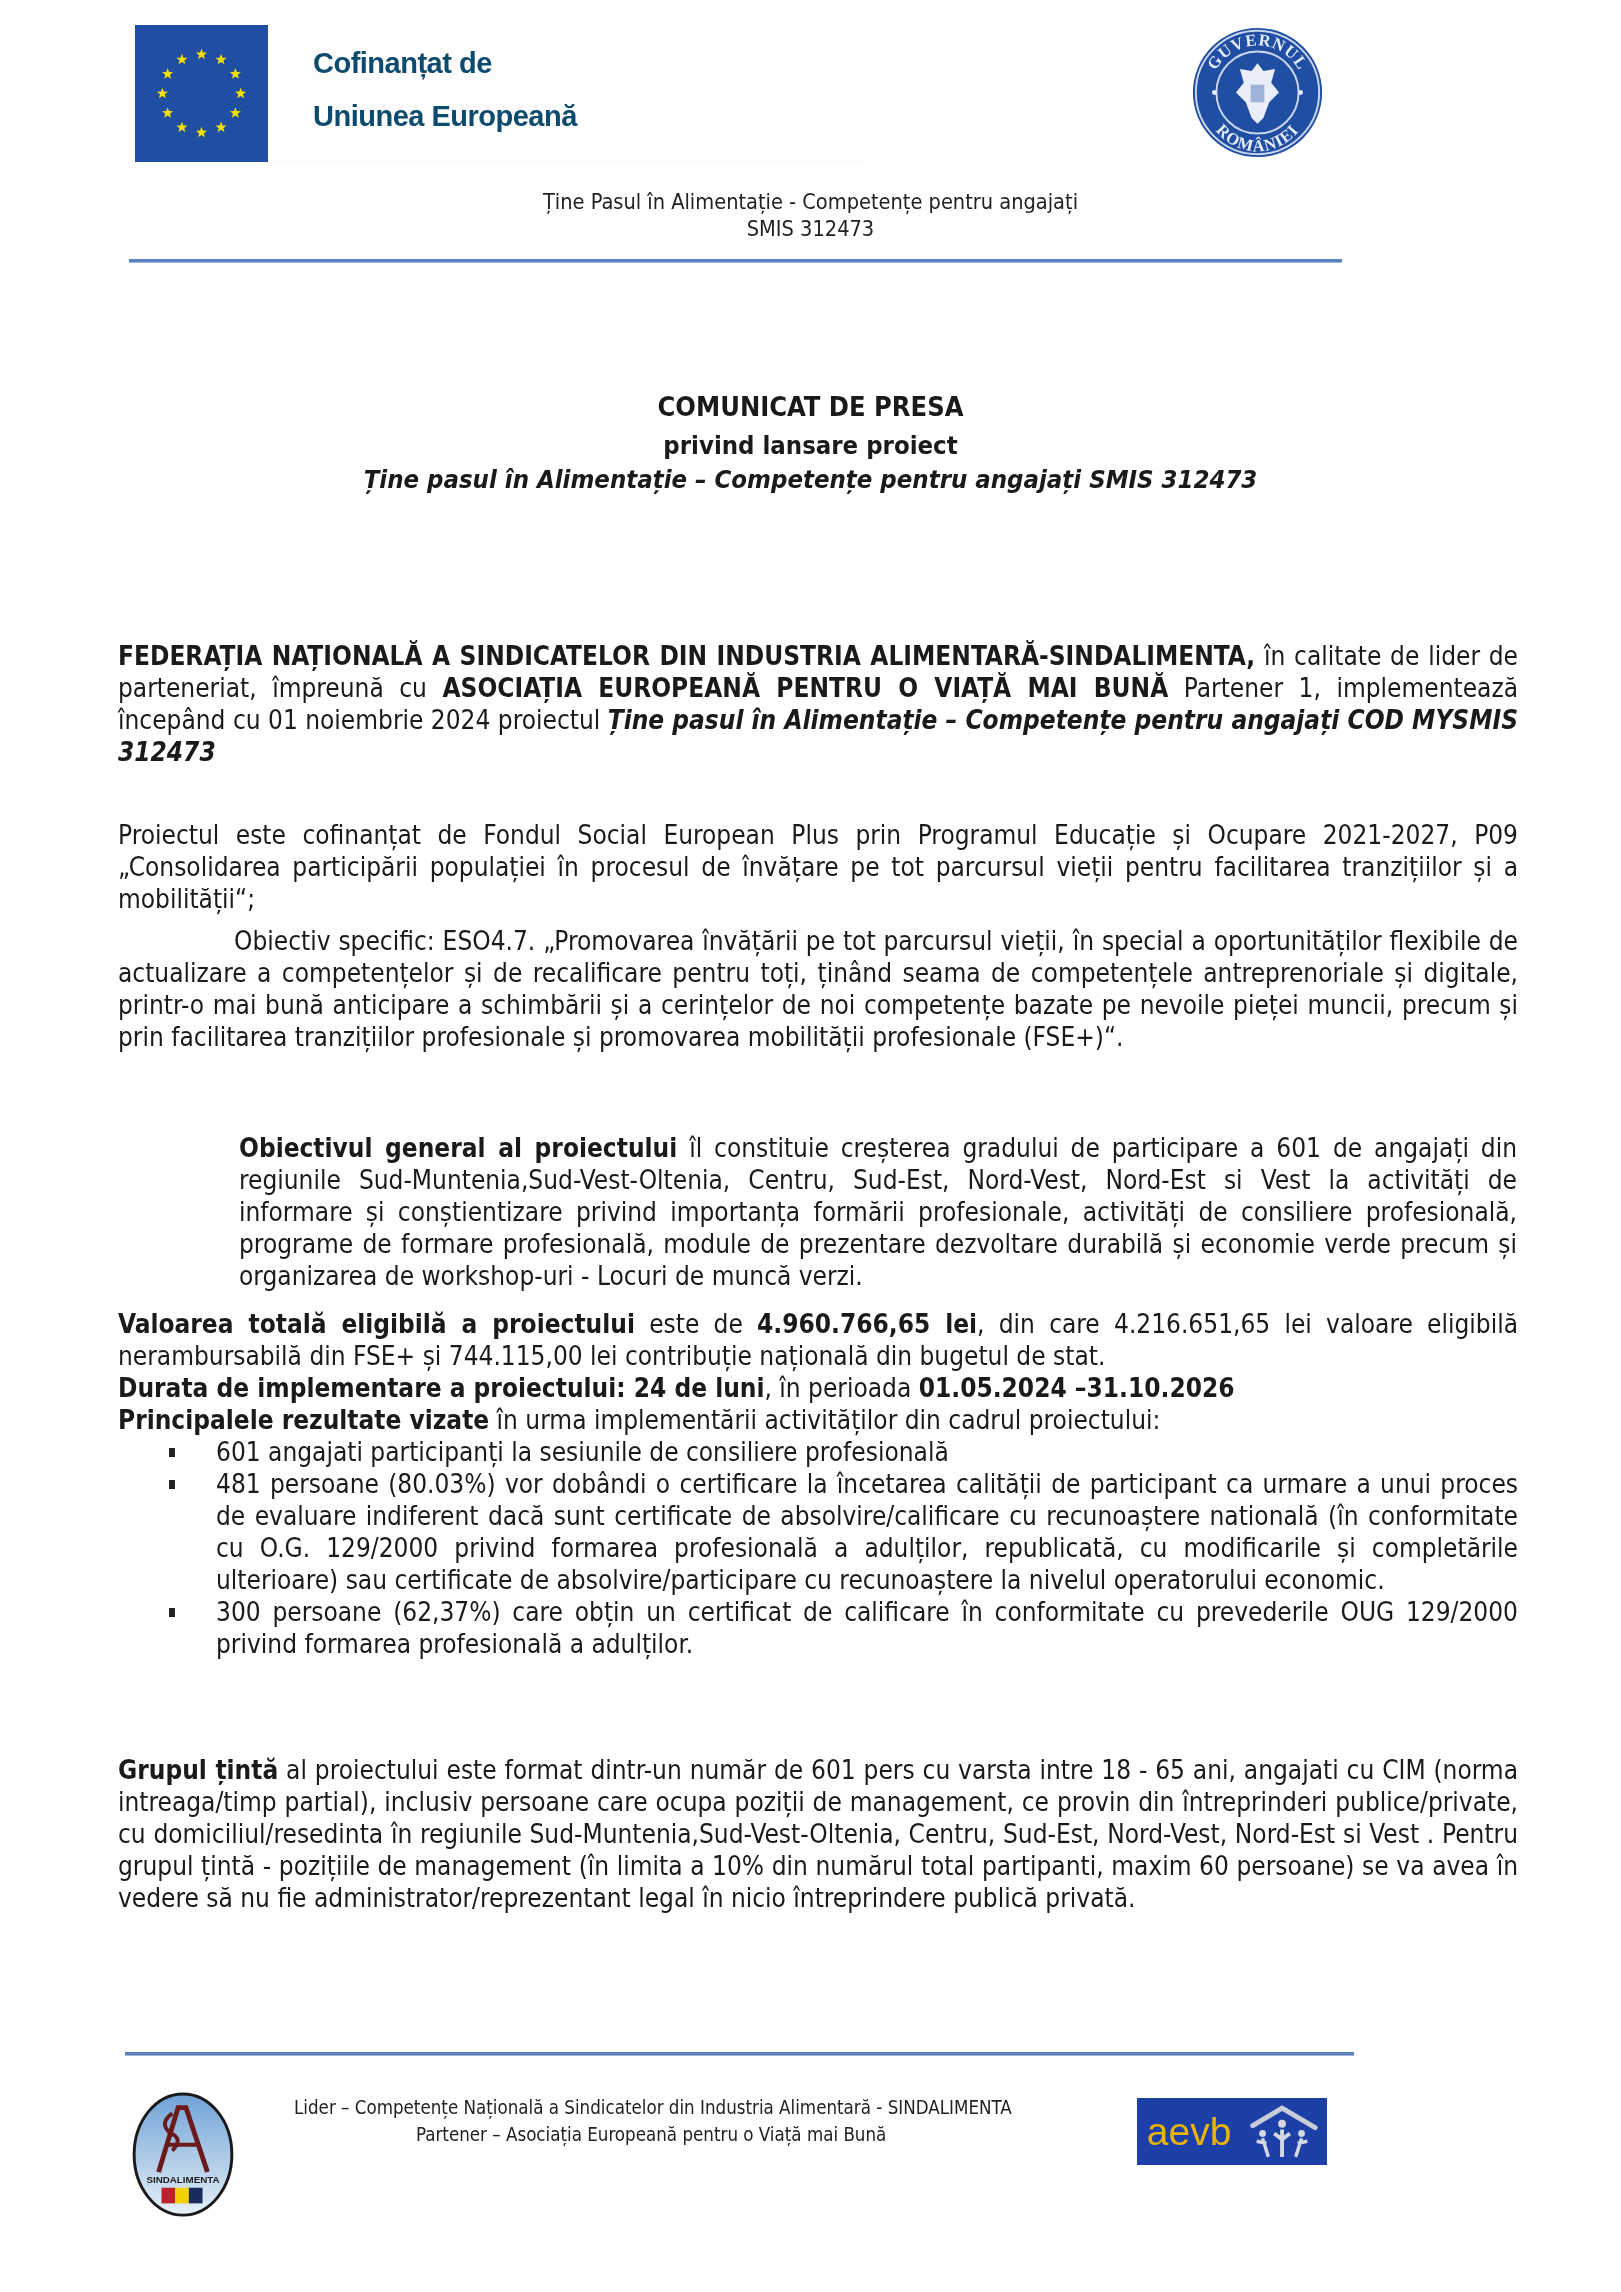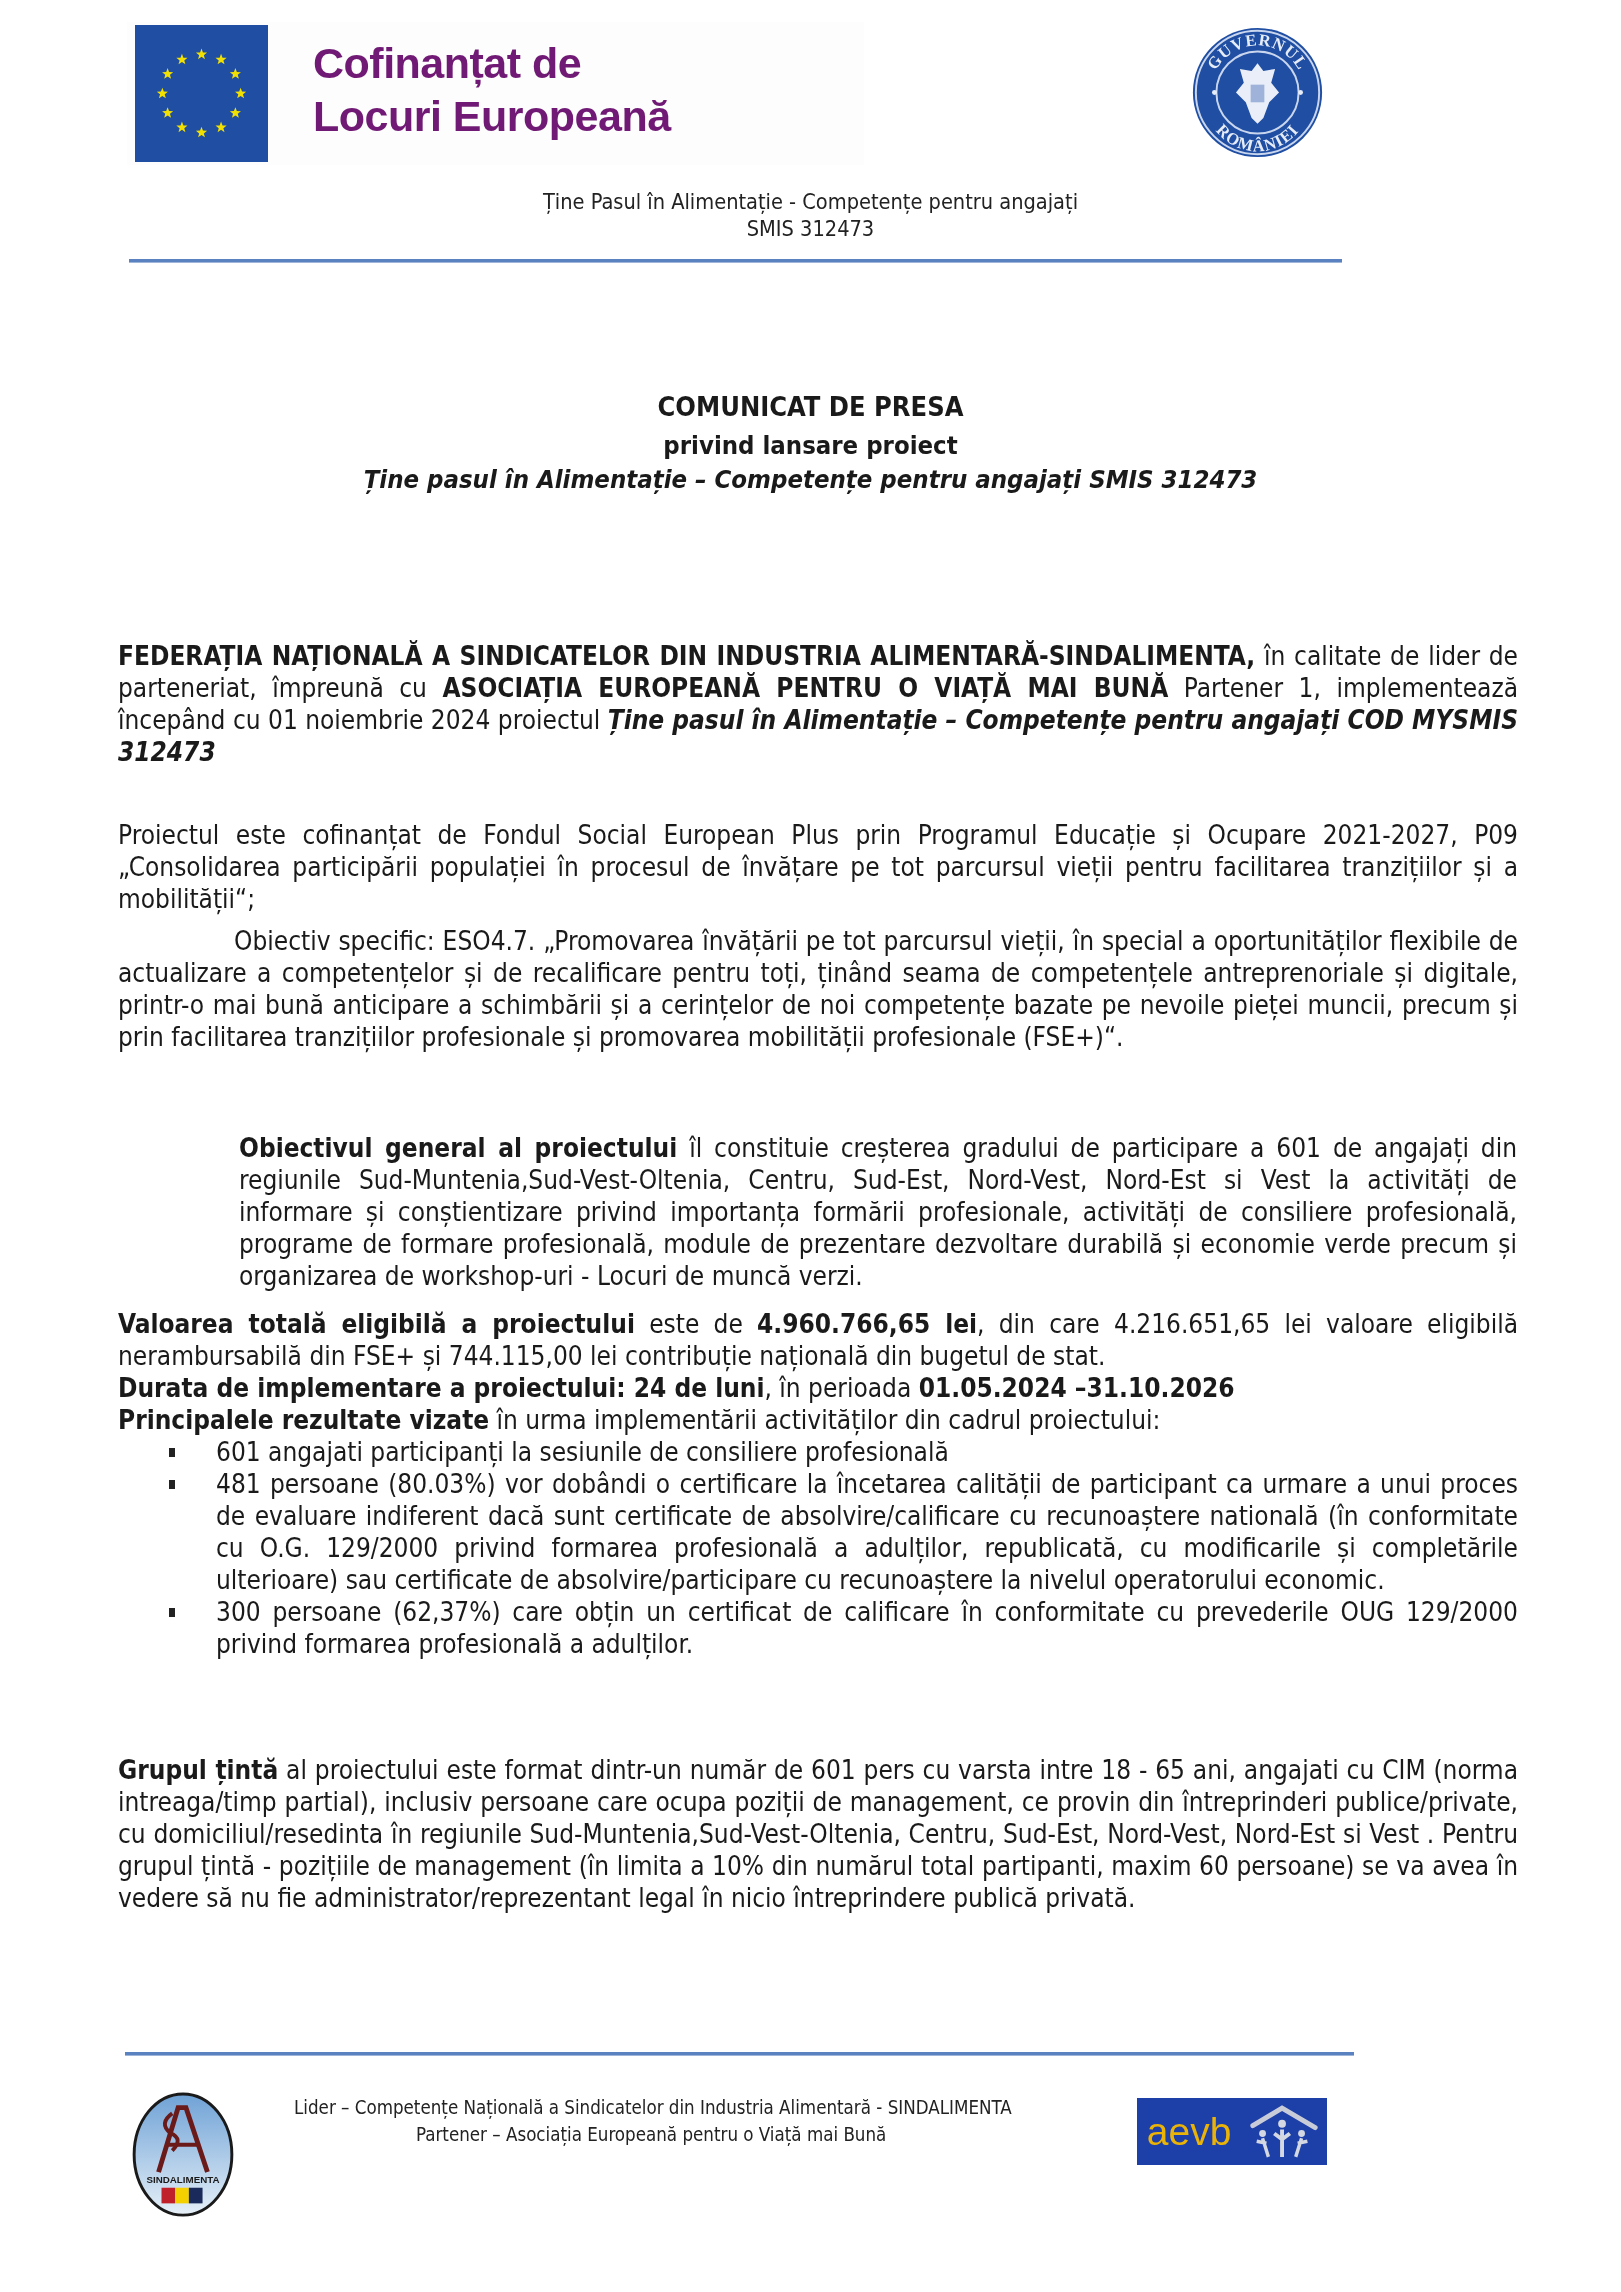--- a/index.html
+++ b/index.html
@@ -3,22 +3,22 @@
 <meta charset="utf-8">
 <style>
   html, body { margin: 0; padding: 0; background: #ffffff; }
   body { width: 1621px; height: 2293px; position: relative; overflow: hidden; color: #1a1a1a;
          font-family: "DejaVu Sans Condensed", "Liberation Sans Narrow", "DejaVu Sans", sans-serif; }
   .abs { position: absolute; }
 
   
   .eu-logo { left: 127px; top: 21.6px; width: 737px; height: 143px; background: #fdfdfd; }
   .eu-flag { position: absolute; left: 7.8px; top: 3.9px; width: 133px; height: 137px; background: #1f4ea3; }
-  .eu-text { position: absolute; left: 186px; top: 15.7px; color: #701a75; font-family: "Liberation Sans", sans-serif;
-             font-weight: bold; font-size: 43px; line-height: 53px; letter-spacing: -0.5px; }
+  .eu-text { position: absolute; left: 186px; top: 15.7px; color: #0c4a6e; font-family: "Liberation Sans", sans-serif;
+             font-weight: bold; font-size: 29px; line-height: 53px; letter-spacing: -0.5px; }
   .gov-seal { left: 1189px; top: 23.5px; width: 137px; height: 137px; }
   .header-caption { left: 0; width: 1621px; top: 188px; text-align: center; font-size: 21.6px; line-height: 27.4px; color: #222; }
   .rule { height: 2.9px; background: #5a82c0; box-shadow: 0 1px 0 #9fb6da; }
   .rule-top { left: 129px; width: 1213px; top: 259px; }
   .rule-bottom { left: 125px; width: 1229px; top: 2052px; }
 
   
   .title-block { left: 0; width: 1621px; top: 384px; text-align: center; }
   .title { font-size: 27px; font-weight: bold; line-height: 45px; }
   .subtitle { font-size: 25.5px; font-weight: bold; line-height: 33px; }
@@ -57,21 +57,21 @@
           <polygon points="33.36,44.00 34.84,47.96 39.07,48.15 35.76,50.78 36.89,54.85 33.36,52.52 29.83,54.85 30.96,50.78 27.65,48.15 31.88,47.96"></polygon>
           <polygon points="48.00,29.36 49.48,33.32 53.71,33.50 50.40,36.14 51.53,40.21 48.00,37.88 44.47,40.21 45.60,36.14 42.29,33.50 46.52,33.32"></polygon>
           <polygon points="68.00,24.00 69.48,27.96 73.71,28.15 70.40,30.78 71.53,34.85 68.00,32.52 64.47,34.85 65.60,30.78 62.29,28.15 66.52,27.96"></polygon>
           <polygon points="88.00,29.36 89.48,33.32 93.71,33.50 90.40,36.14 91.53,40.21 88.00,37.88 84.47,40.21 85.60,36.14 82.29,33.50 86.52,33.32"></polygon>
           <polygon points="102.64,44.00 104.12,47.96 108.35,48.15 105.04,50.78 106.17,54.85 102.64,52.52 99.11,54.85 100.24,50.78 96.93,48.15 101.16,47.96"></polygon>
         </g>
     </svg>
   </div>
   <div class="eu-text">
     <div>Cofinanțat de</div>
-    <div>Locuri Europeană</div>
+    <div>Uniunea Europeană</div>
   </div>
 </div>
 
 <div class="abs gov-seal">
   <svg width="137" height="137" viewBox="0 0 140 140">
     <circle cx="70" cy="70" r="66" fill="#1f4ea3"></circle>
     <circle cx="70" cy="70" r="63" fill="none" stroke="#c9d6ee" stroke-width="2"></circle>
     <circle cx="70" cy="70" r="42" fill="none" stroke="#c9d6ee" stroke-width="2"></circle>
     <defs>
       <path id="arcTop" d="M 22 70 A 48 48 0 0 1 118 70"></path>

